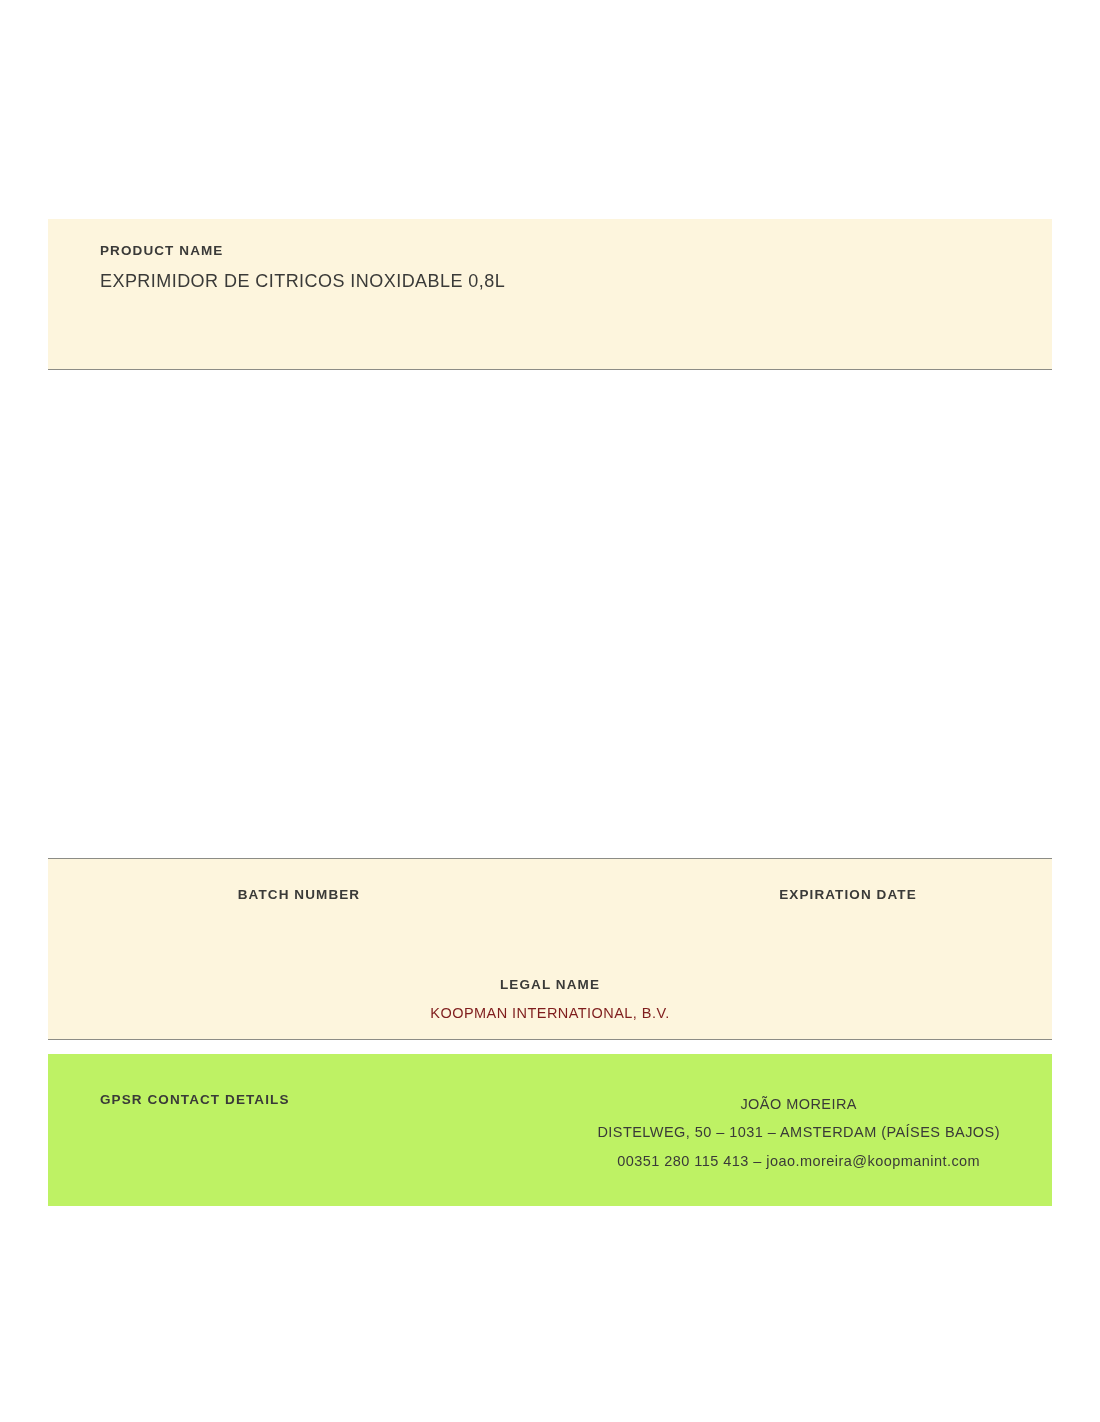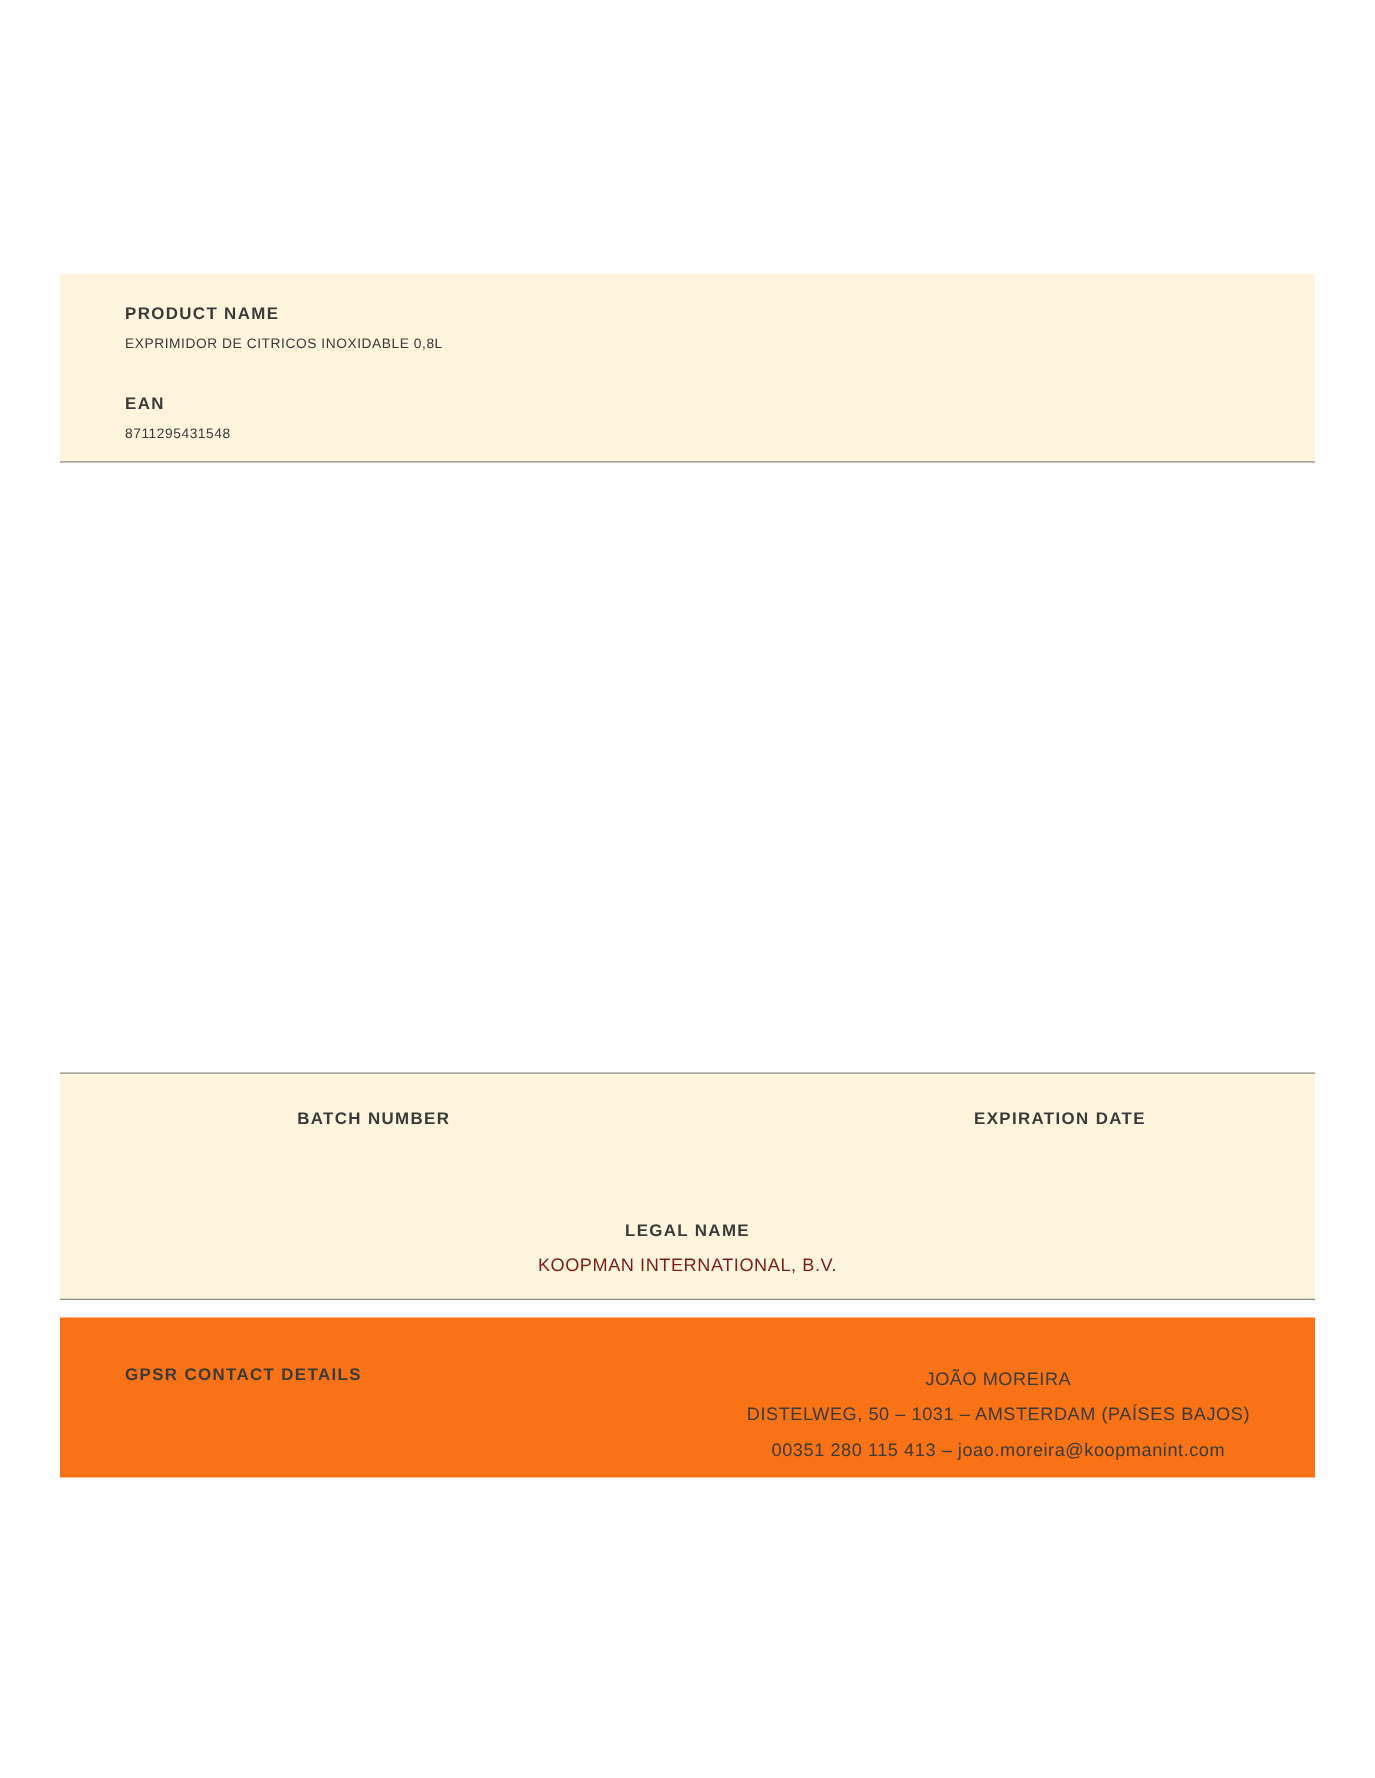--- a/index.html
+++ b/index.html
@@ -40,21 +40,21 @@
   .field-label {
     font-size: 13.5px;
     font-weight: bold;
     letter-spacing: 1.1px;
     color: #3a3a38;
     margin: 0;
     line-height: 1.5;
   }
 
   .field-value {
-    font-size: 11px;
+    font-size: 18px;
     font-weight: normal;
     letter-spacing: 0.45px;
     color: #3a3a38;
     margin: 7px 0 0 0;
     line-height: 1.45;
   }
 
   .field-group + .field-group {
     margin-top: 29px;
   }
@@ -112,22 +112,22 @@
     line-height: 1.45;
     min-height: 18px;
   }
 
   
   .gpsr-block {
     position: absolute;
     left: 48px;
     top: 1054px;
     width: 1004px;
-    height: 128px;
-    background: #f97316;
+    height: 152px;
+    background: #bef264;
     box-sizing: border-box;
     padding: 36px 52px 0 52px;
   }
   .gpsr-inner {
     display: flex;
     justify-content: space-between;
     align-items: flex-start;
   }
   .gpsr-label {
     font-size: 13.5px;
@@ -149,24 +149,20 @@
 </style>
 </head>
 <body>
 
 <div class="page">
 
   <div class="product-block">
     <div class="field-group">
       <div class="field-label">PRODUCT NAME</div>
       <div class="field-value">EXPRIMIDOR DE CITRICOS INOXIDABLE 0,8L</div>
-    </div>
-    <div class="field-group">
-      <div class="field-label">EAN</div>
-      <div class="field-value">8711295431548</div>
     </div>
   </div>
 
   <div class="middle-spacer"></div>
 
   <div class="batch-block">
 
     <div class="two-col row-batch">
       <div class="col">
         <div class="col-label">BATCH NUMBER</div>

